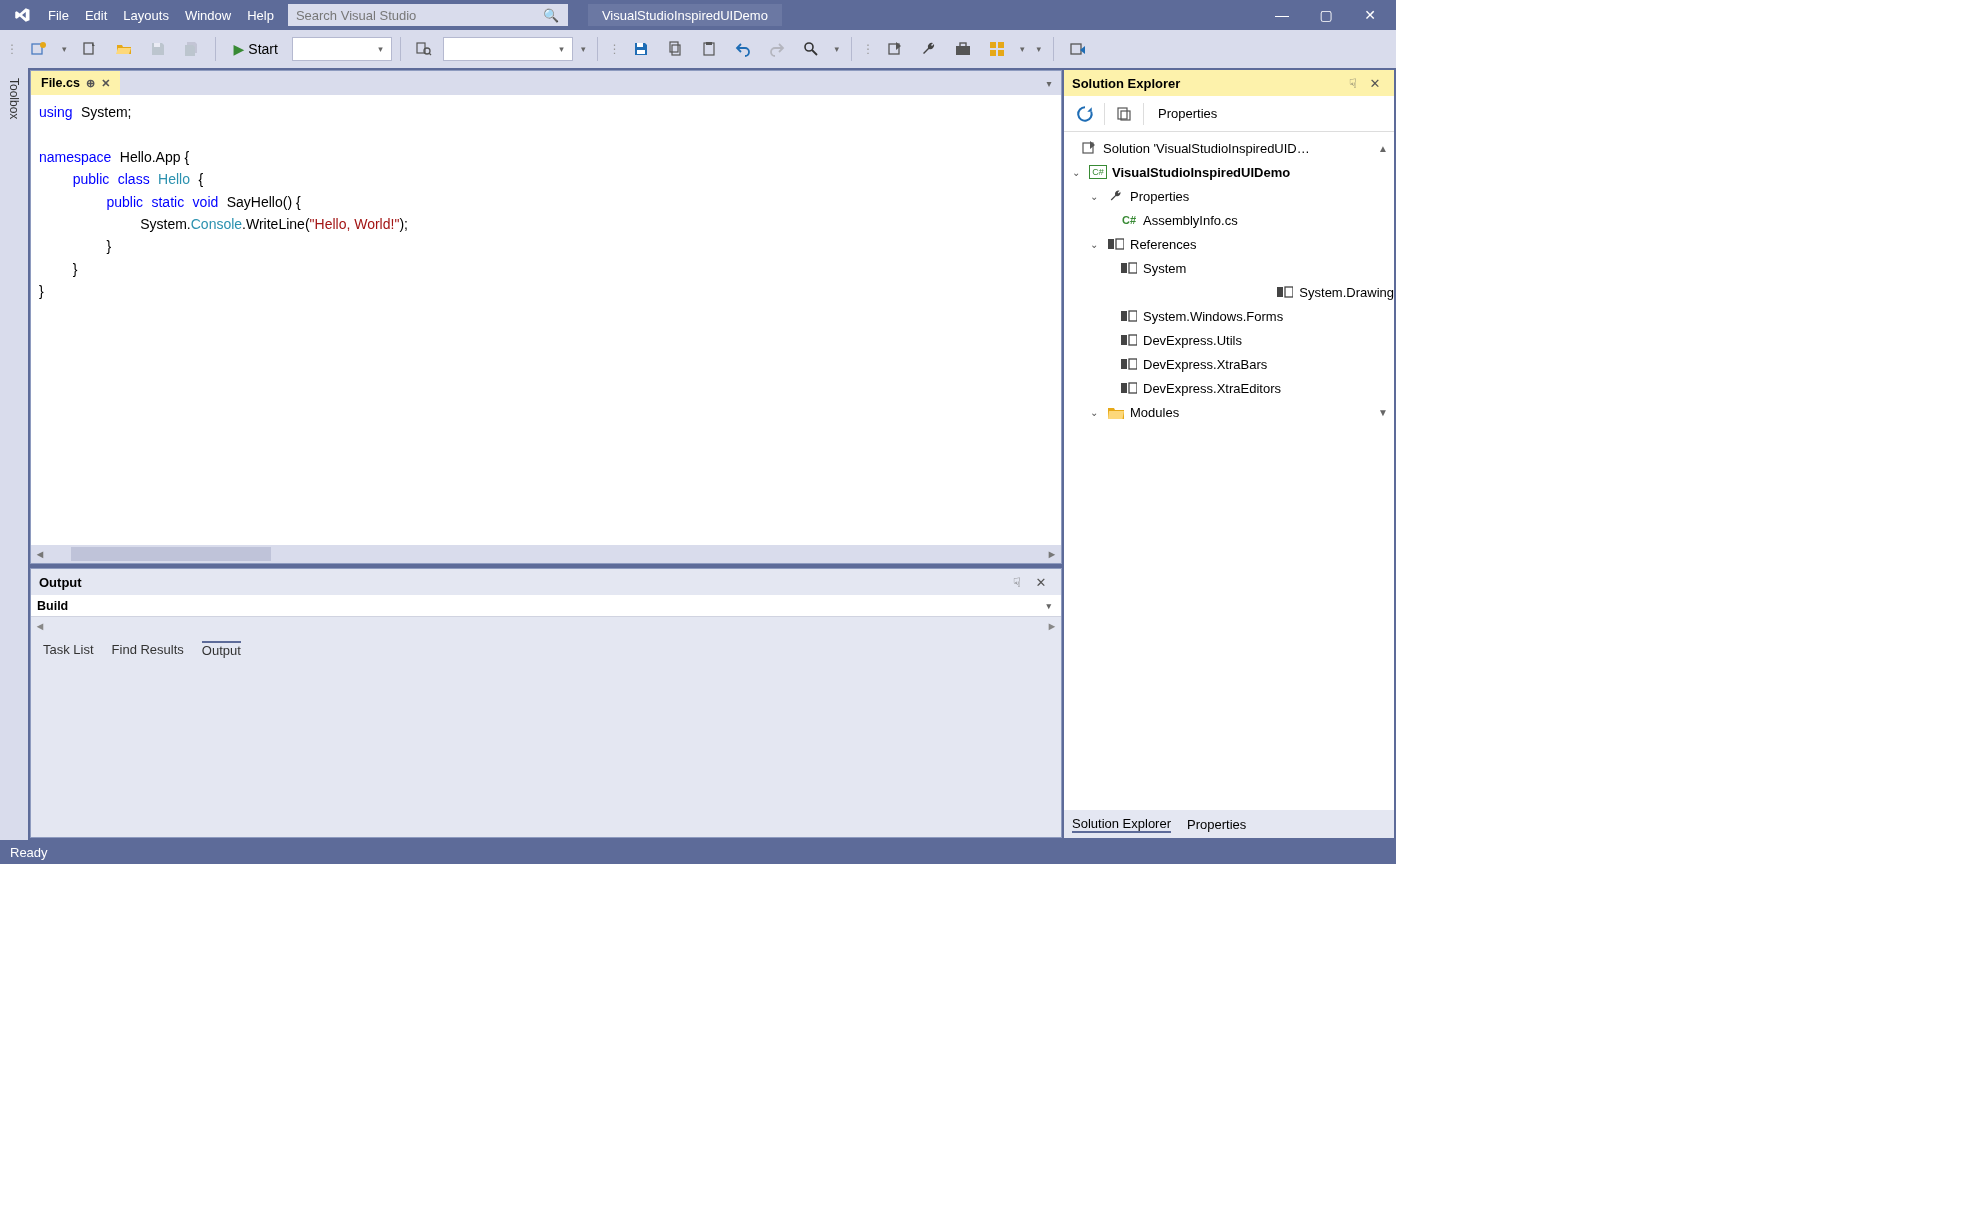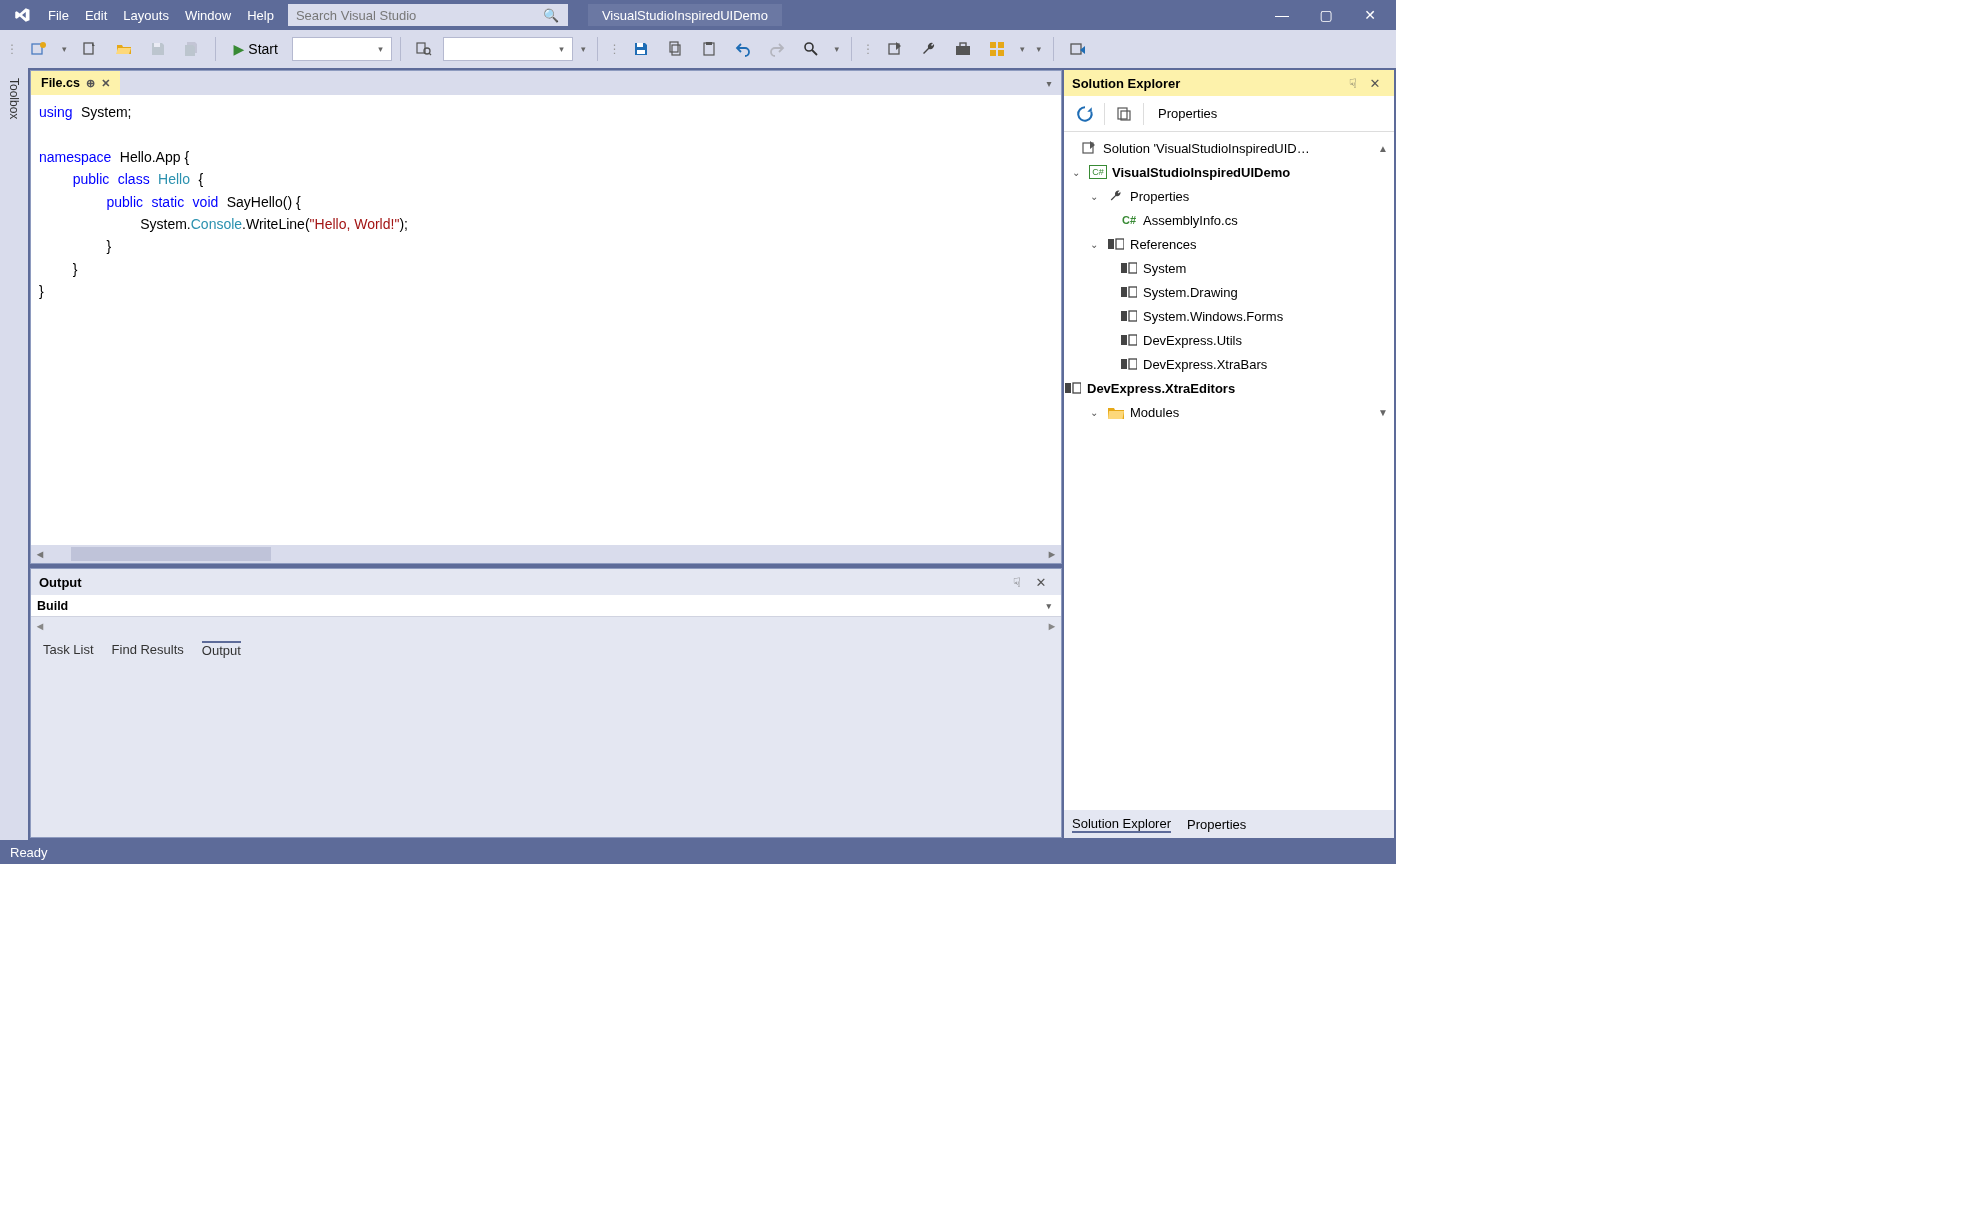--- a/index.html
+++ b/index.html
@@ -374,57 +374,57 @@
         <div id="refs-container">
             <div class="node" style="padding-left: 56px;">
               <span class="ic">
                 <svg class="refsvg" viewBox="0 0 16 12">
                   <rect x="0" y="1" width="6" height="10" fill="#444"></rect>
                   <rect x="8" y="1" width="8" height="10" fill="none" stroke="#444" stroke-width="1.3"></rect>
                 </svg>
               </span>
               <span>System</span>
             </div>
+            <div class="node" style=" justify-content: flex-end;">
+              <span class="ic">
+                <svg class="refsvg" viewBox="0 0 16 12">
+                  <rect x="0" y="1" width="6" height="10" fill="#444"></rect>
+                  <rect x="8" y="1" width="8" height="10" fill="none" stroke="#444" stroke-width="1.3"></rect>
+                </svg>
+              </span>
+              <span>System.Drawing</span>
+            </div>
             <div class="node" style="padding-left: 56px;">
               <span class="ic">
                 <svg class="refsvg" viewBox="0 0 16 12">
                   <rect x="0" y="1" width="6" height="10" fill="#444"></rect>
                   <rect x="8" y="1" width="8" height="10" fill="none" stroke="#444" stroke-width="1.3"></rect>
                 </svg>
               </span>
-              <span>System.Drawing</span>
+              <span>System.Windows.Forms</span>
             </div>
             <div class="node" style="padding-left: 56px;">
               <span class="ic">
                 <svg class="refsvg" viewBox="0 0 16 12">
                   <rect x="0" y="1" width="6" height="10" fill="#444"></rect>
                   <rect x="8" y="1" width="8" height="10" fill="none" stroke="#444" stroke-width="1.3"></rect>
                 </svg>
               </span>
-              <span>System.Windows.Forms</span>
+              <span>DevExpress.Utils</span>
             </div>
             <div class="node" style="padding-left: 56px;">
               <span class="ic">
                 <svg class="refsvg" viewBox="0 0 16 12">
                   <rect x="0" y="1" width="6" height="10" fill="#444"></rect>
                   <rect x="8" y="1" width="8" height="10" fill="none" stroke="#444" stroke-width="1.3"></rect>
                 </svg>
               </span>
-              <span>DevExpress.Utils</span>
+              <span>DevExpress.XtraBars</span>
             </div>
             <div class="node" style="padding-left: 56px;">
-              <span class="ic">
-                <svg class="refsvg" viewBox="0 0 16 12">
-                  <rect x="0" y="1" width="6" height="10" fill="#444"></rect>
-                  <rect x="8" y="1" width="8" height="10" fill="none" stroke="#444" stroke-width="1.3"></rect>
-                </svg>
-              </span>
-              <span>DevExpress.XtraBars</span>
-            </div>
-            <div class="node" style=" font-weight: bold;">
               <span class="ic">
                 <svg class="refsvg" viewBox="0 0 16 12">
                   <rect x="0" y="1" width="6" height="10" fill="#444"></rect>
                   <rect x="8" y="1" width="8" height="10" fill="none" stroke="#444" stroke-width="1.3"></rect>
                 </svg>
               </span>
               <span>DevExpress.XtraEditors</span>
             </div>
           </div>
         <div class="node" style="padding-left:26px">

